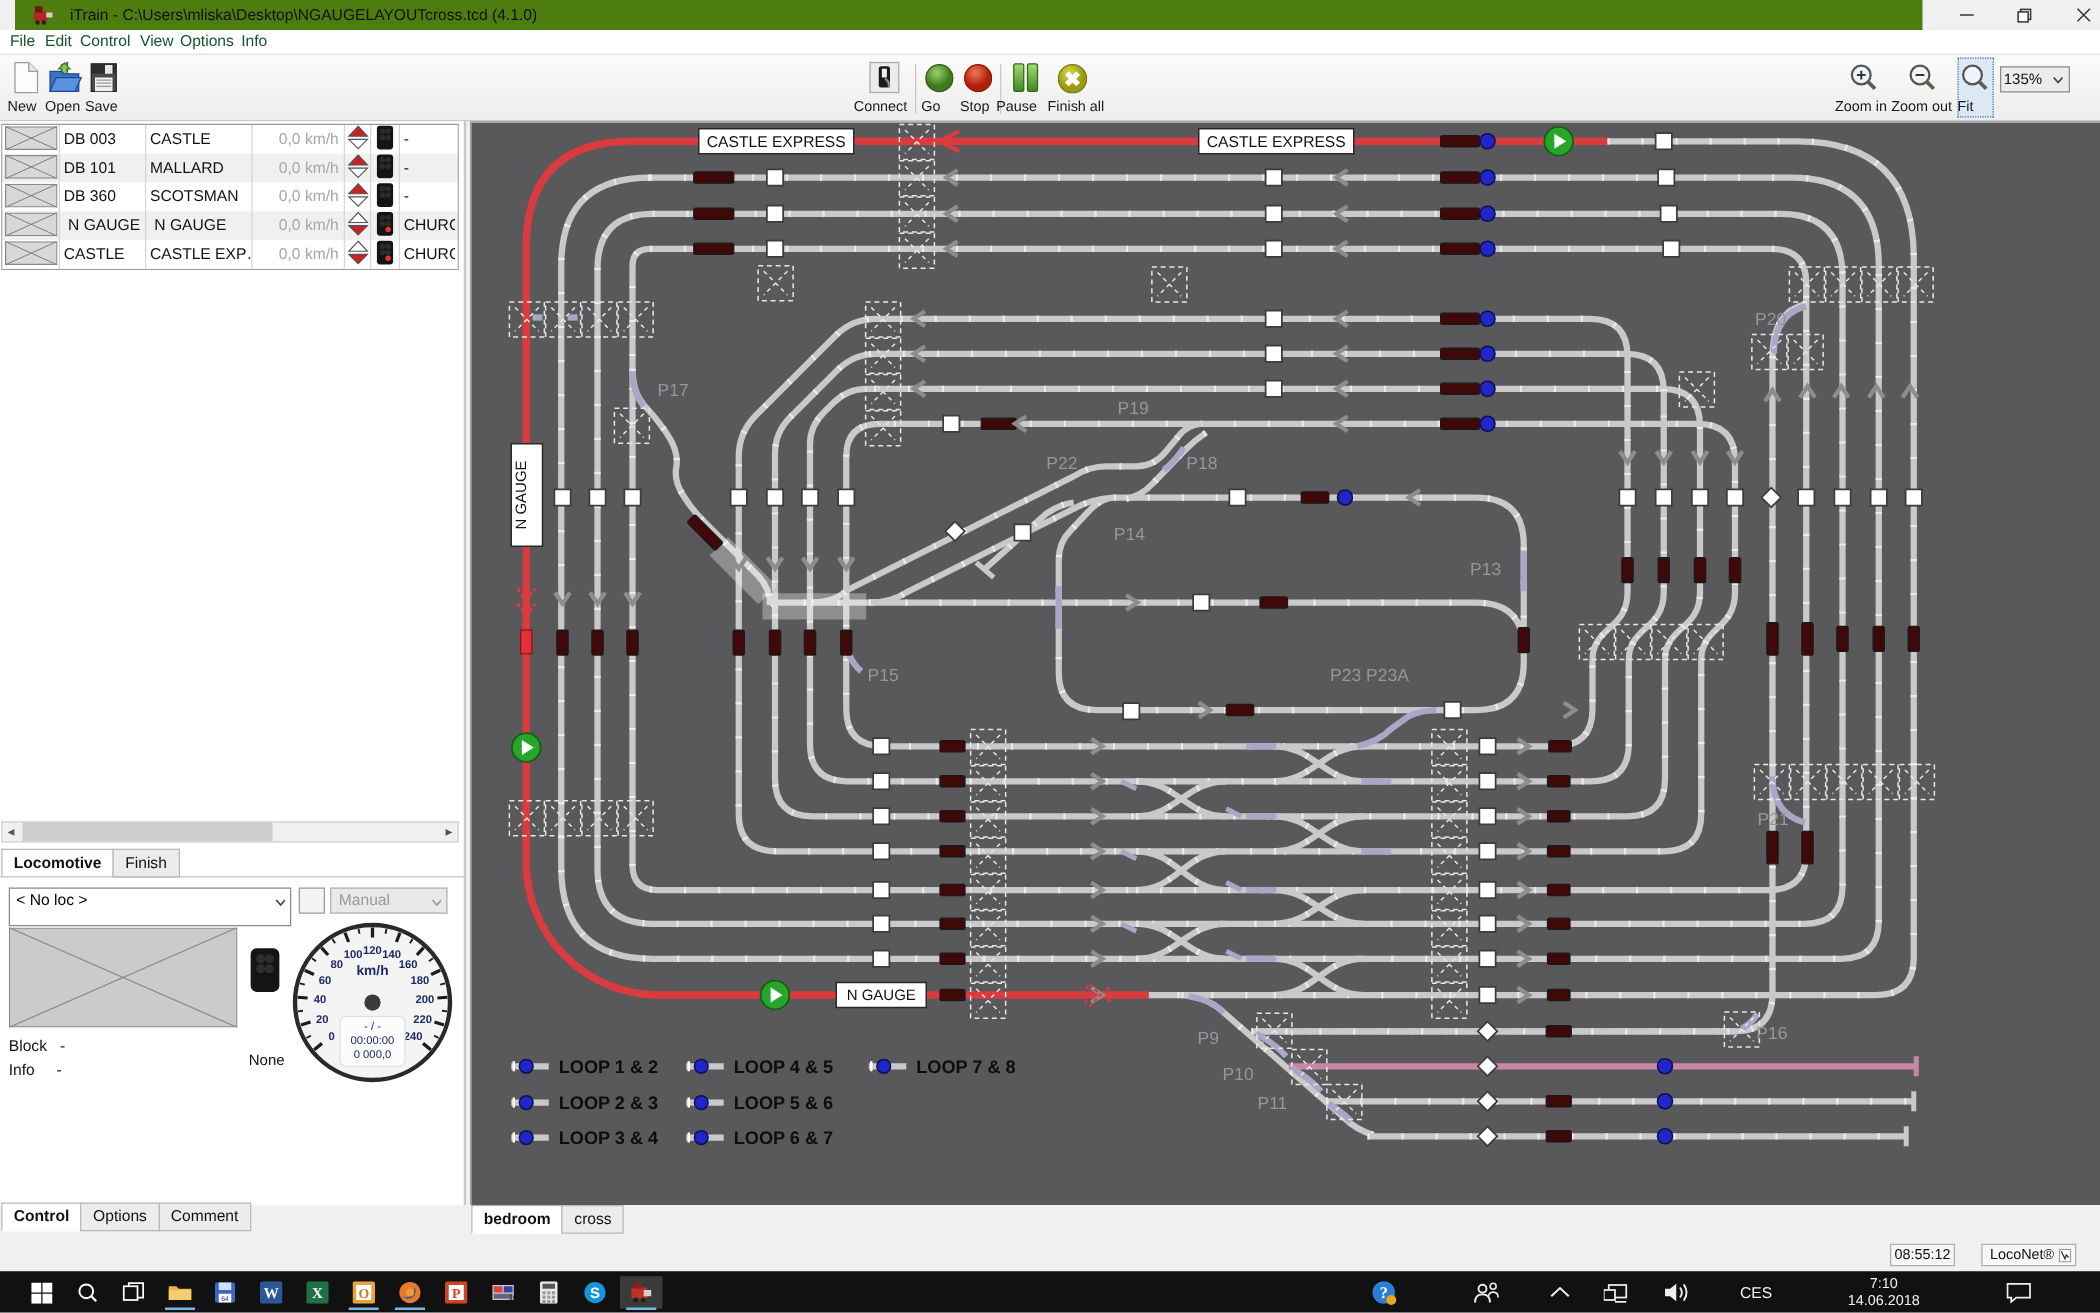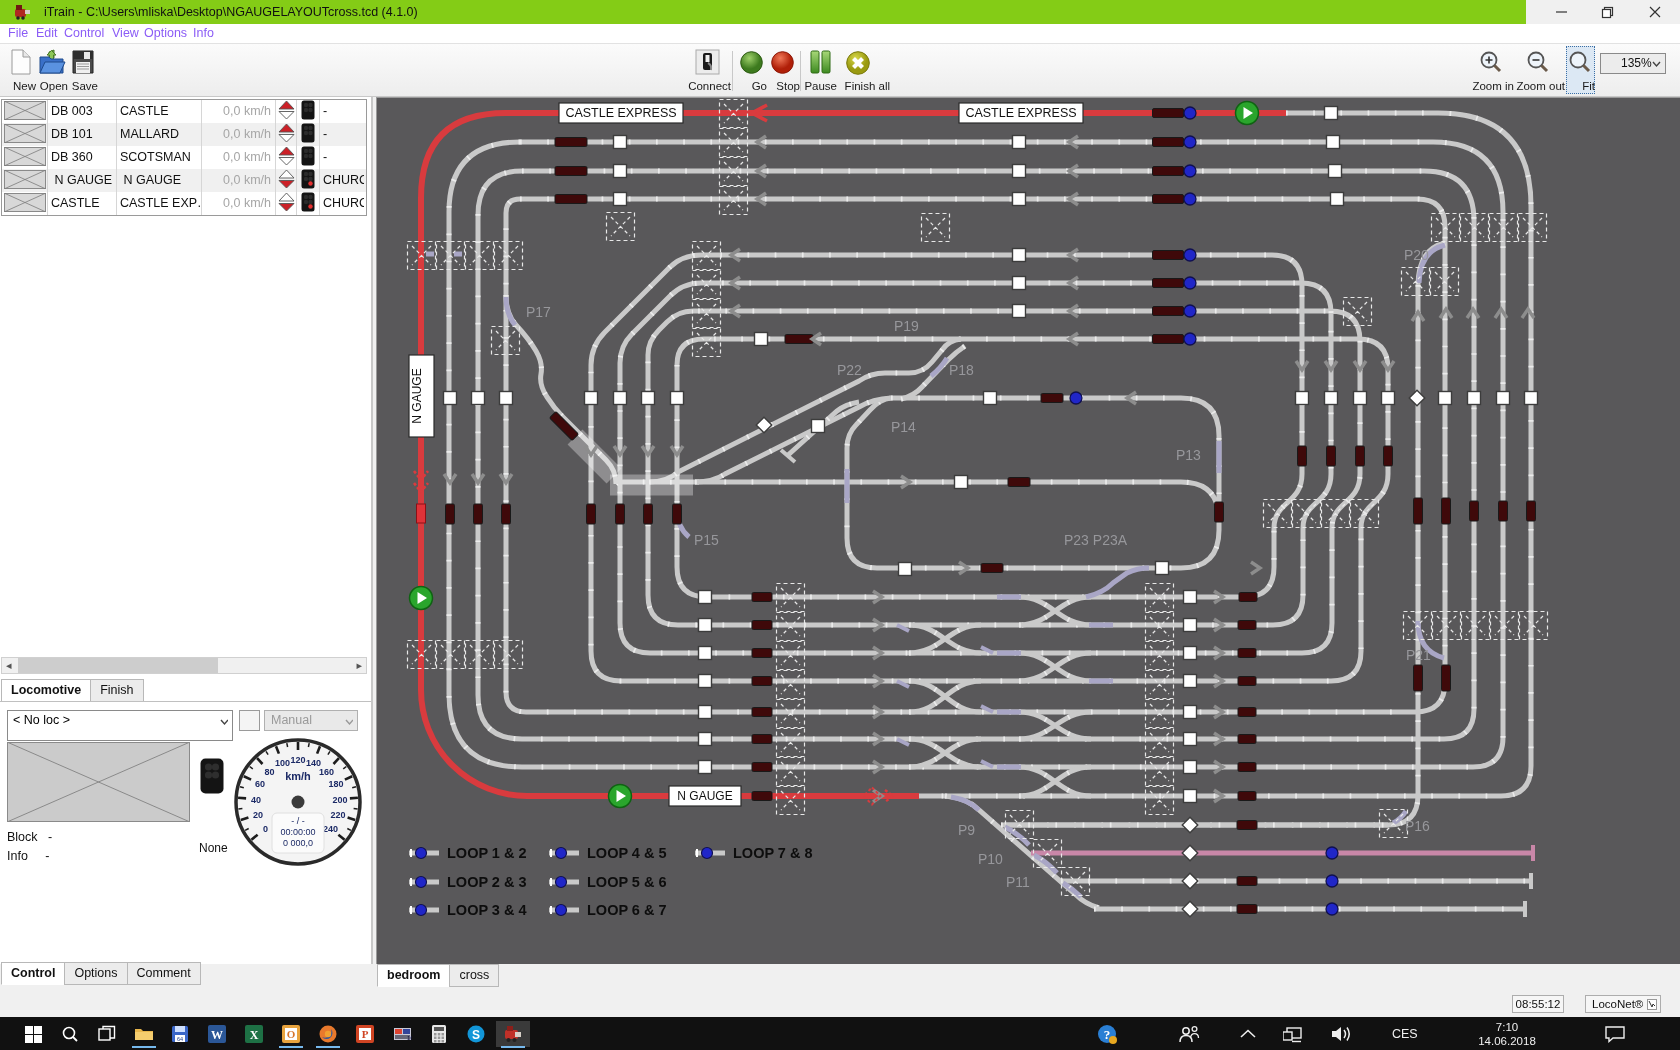--- a/index.html
+++ b/index.html
@@ -1,21 +1,21 @@
 <!DOCTYPE html>
 <html><head><meta charset="utf-8"><style>
 * { margin:0; padding:0; box-sizing:border-box; }
 html,body { width:1680px; height:1050px; overflow:hidden; font-family:"Liberation Sans", sans-serif; background:#f0f0f0; }
 .abs { position:absolute; }
-#titlebar { position:absolute; left:0; top:0; width:1526px; height:24px; background:#84cc16; }
+#titlebar { position:absolute; left:12px; top:0; width:1526px; height:24px; background:#4d7c0f; }
 #titlebar .txt { position:absolute; left:44px; top:5px; font-size:12.5px; color:#111; }
-#menubar { position:absolute; left:0; top:24px; width:1680px; height:19px; background:#ffffff; font-size:12.5px; color:#8b5cf6; }
+#menubar { position:absolute; left:0; top:24px; width:1680px; height:19px; background:#ffffff; font-size:12.5px; color:#14532d; }
 #menubar span { position:absolute; top:2px; }
 #toolbar { position:absolute; left:0; top:43px; width:1680px; height:54px; background:linear-gradient(#fbfbfb,#ededed); border-top:1px solid #e2e2e2; border-bottom:1px solid #c8c8c8; }
-.tblabel { position:absolute; top:36px; font-size:11.5px; color:#1a1a1a; text-align:right; }
+.tblabel { position:absolute; top:36px; font-size:11.5px; color:#1a1a1a; text-align:left; }
 .tsep { position:absolute; top:7px; width:1px; height:40px; background:#c8c8c8; }
 #leftpanel { position:absolute; left:0; top:97px; width:373px; height:867px; background:#ffffff; border-right:2px solid #c8c8c8; }
 .tbl { position:absolute; left:1px; top:2px; width:366px; font-size:12.5px; color:#111; border:1px solid #9a9a9a; }
 .thead { height:23px; background:linear-gradient(#ffffff,#ebebeb); border-bottom:1px solid #b0b0b0; }
 .trow { height:23px; }
 .c { display:inline-block; vertical-align:top; height:23px; line-height:22px; border-right:1px solid #d6d6d6; overflow:hidden; white-space:nowrap; }
 .thead .c { text-align:center; }
 .ci { width:46px; text-align:center; }
 .cn { width:69px; padding-left:3px; }
 .ct { width:85px; padding-left:3px; }
@@ -158,21 +158,21 @@
       <line x1="15.5" y1="15.5" x2="21" y2="21" stroke="#6a5a4a" stroke-width="3"></line>
       <path d="M6.5,10 H13.5" stroke="#333" stroke-width="1.6"></path>
     </svg>
   <div class="tblabel" style="left:1513px;width:52px">Zoom out</div>
   <div class="abs" style="left:1566px;top:2px;width:29px;height:48px;background:#dce8f4;border:1px dotted #3a6ea5"></div>
   <svg class="abs" style="left:1568px;top:6px" width="25" height="25">
       <circle cx="10" cy="10" r="7.5" fill="#eef4fa" stroke="#555" stroke-width="1.8"></circle>
       <line x1="15.5" y1="15.5" x2="21" y2="21" stroke="#6a5a4a" stroke-width="3"></line>
     </svg>
   <div class="tblabel" style="left:1566px;width:29px">Fit</div>
-  <div class="abs" style="left:1600px;top:9px;width:66px;height:21px;background:#ececec;border:1px solid #8a8a8a;font-size:12px;line-height:19px;padding-left:20px;color:#111">135%
+  <div class="abs" style="left:1600px;top:9px;width:56px;height:21px;background:#ececec;border:1px solid #8a8a8a;font-size:12px;line-height:19px;padding-left:2px;color:#111">135%
     <svg class="abs" style="right:4px;top:7px" width="9" height="7">
         <path d="M1,1 L4.5,5 L8,1" fill="none" stroke="#444" stroke-width="1.4"></path>
       </svg>
   </div>
 </div>
 
 <div id="leftpanel">
   <div class="tbl">
       <div class="trow" style="background:#ffffff"><div class="c ci"><svg width="42" height="19">
             <rect x="0.5" y="0.5" width="41" height="18" fill="#d8d8d8" stroke="#8a8a8a"></rect>

